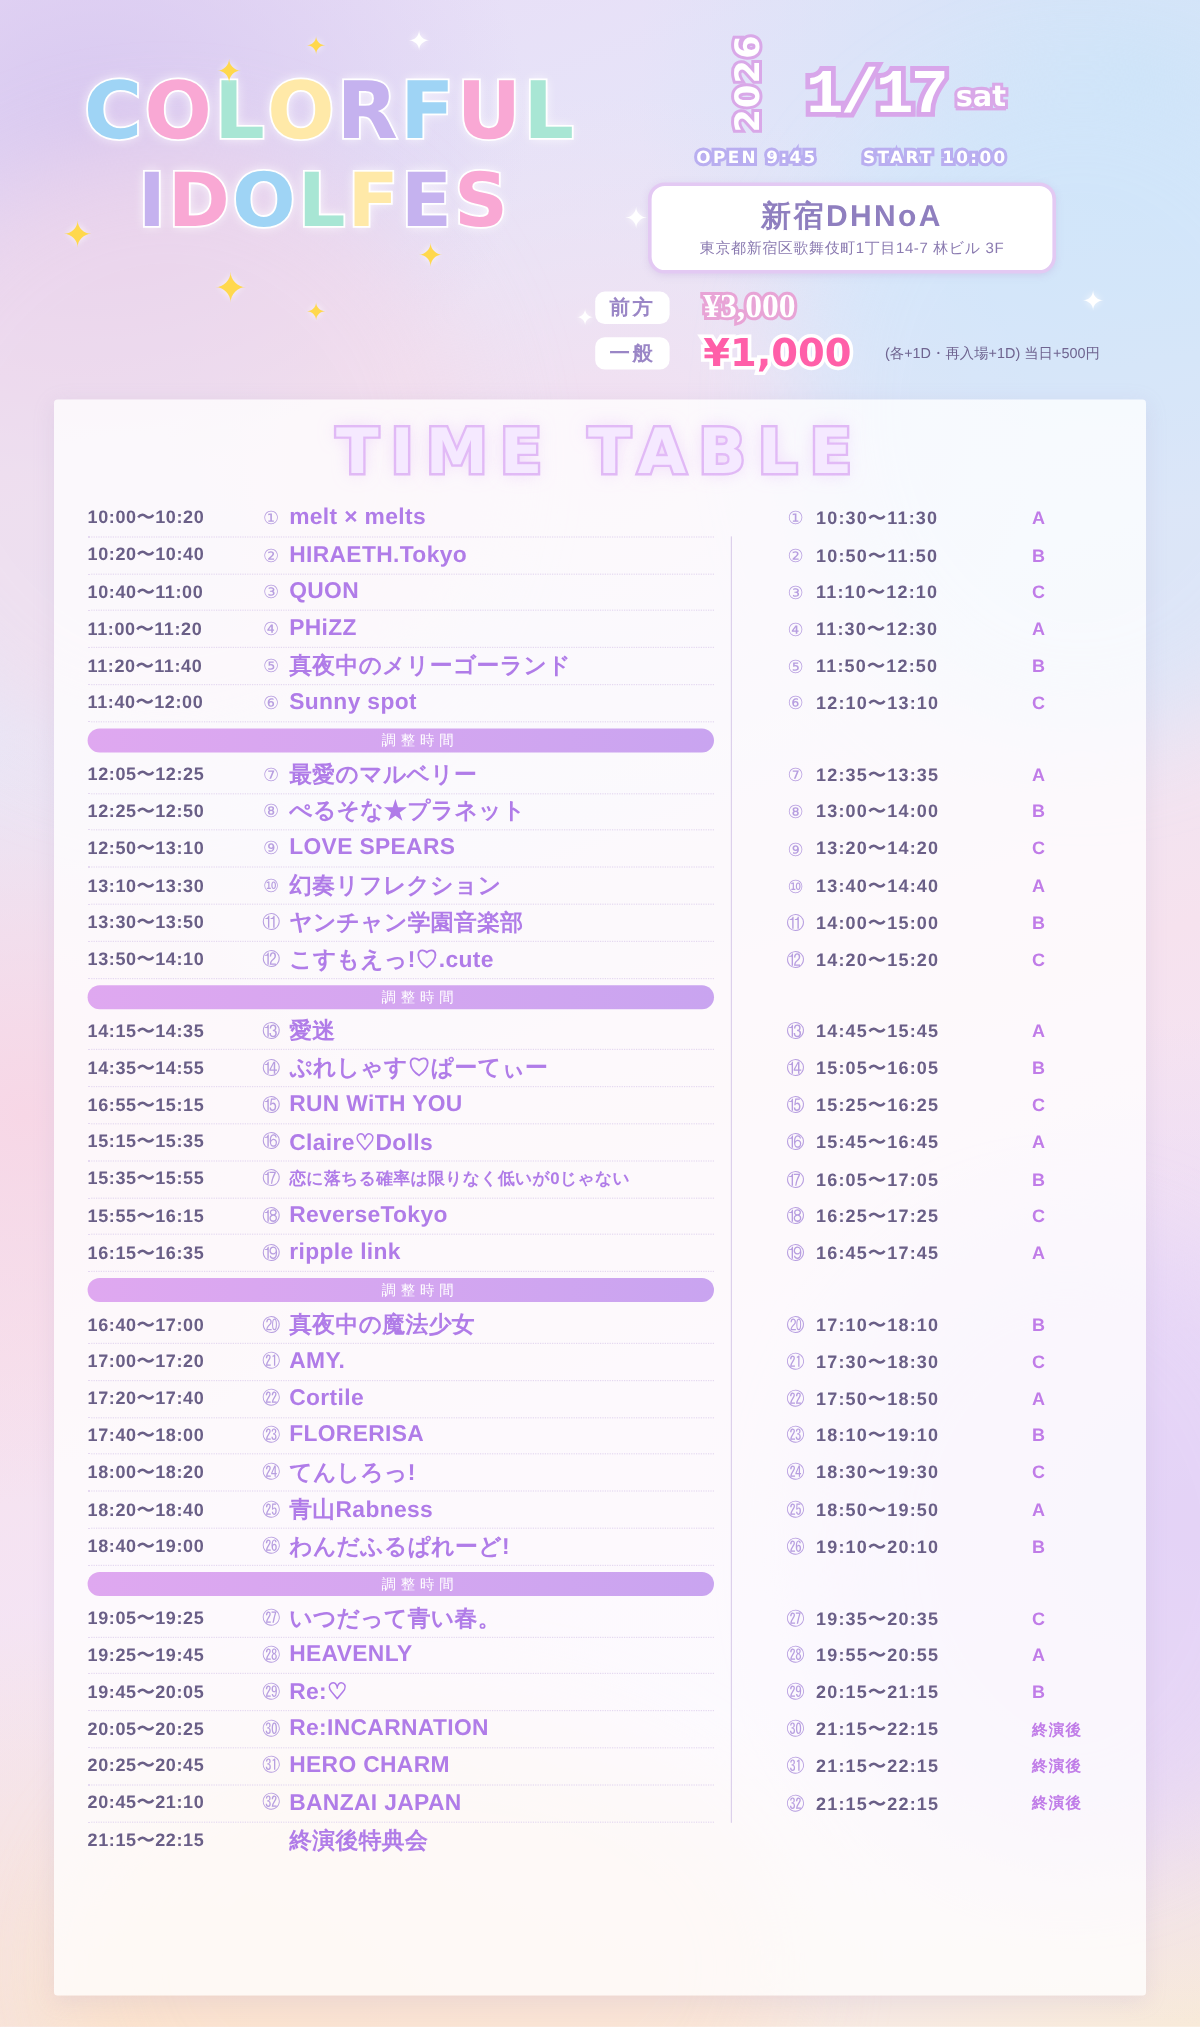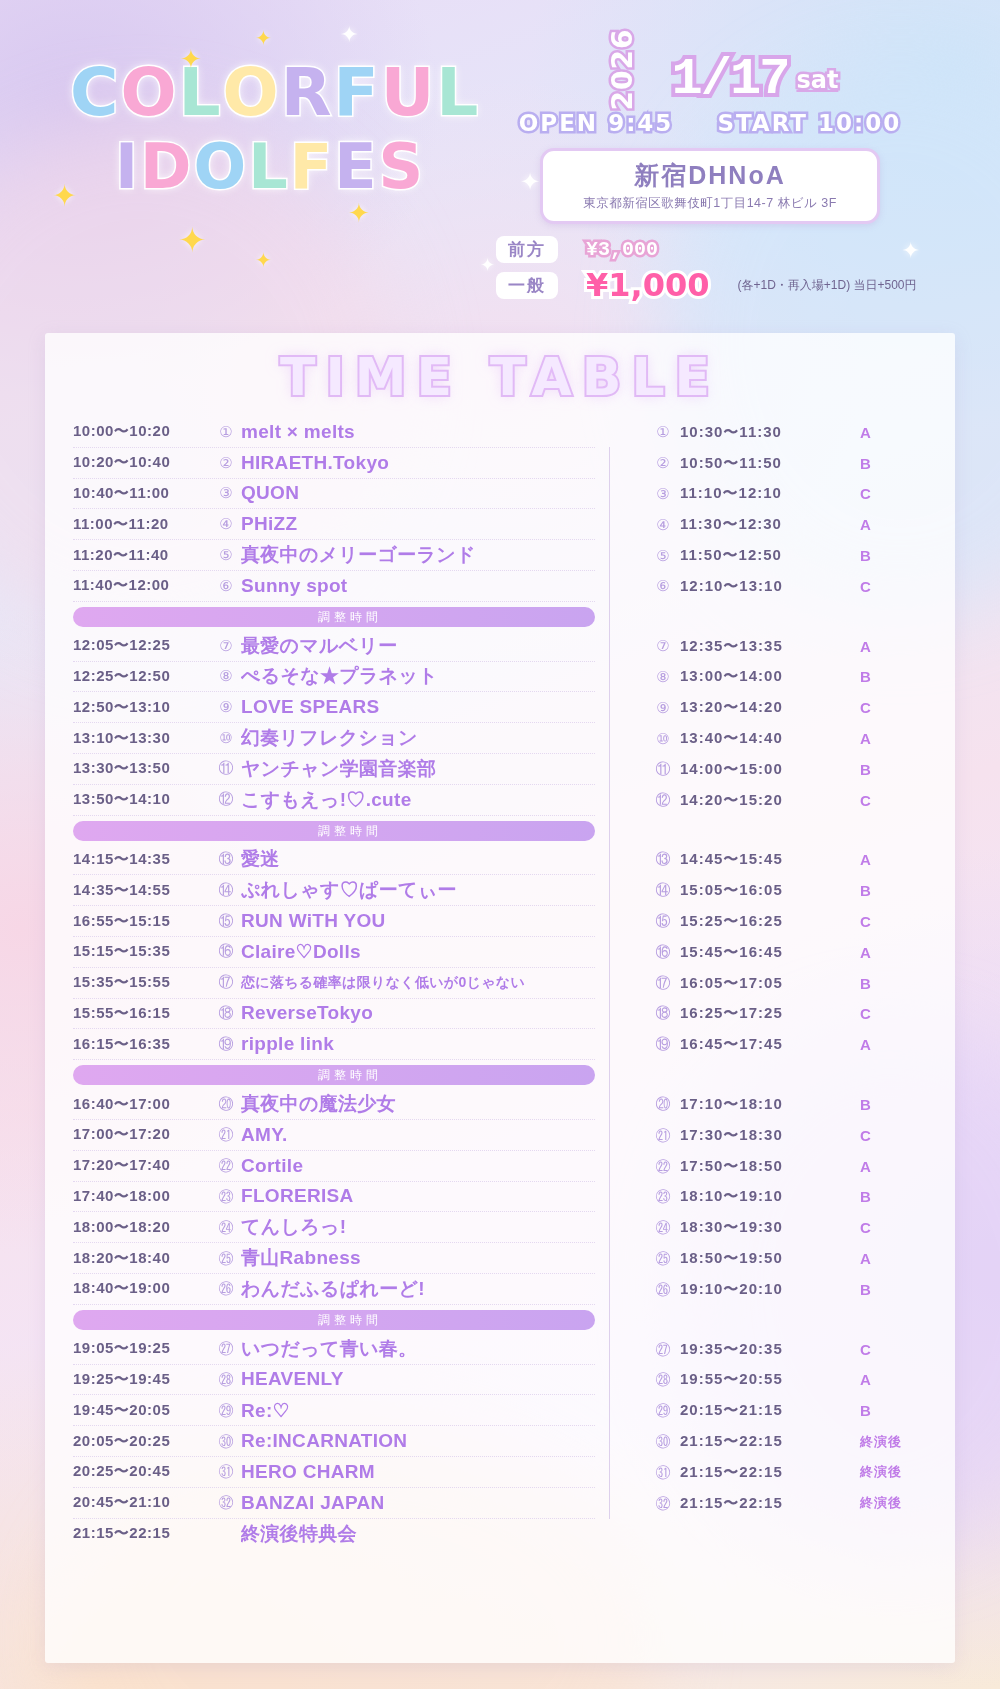--- a/index.html
+++ b/index.html
@@ -89,23 +89,23 @@
   }
   .dow {
     font-family: "DejaVu Sans", sans-serif;
     font-weight: bold; font-size: 24px; color: #ffffff;
     -webkit-text-stroke: 5px #d9a8e8;
     paint-order: stroke fill;
     margin-bottom: 10px;
     text-decoration: underline;
   }
   .times {
-    margin-top: 6px;
+    margin-top: 20px;
     font-family: "DejaVu Sans", sans-serif;
-    font-weight: bold; font-size: 23px; color: #ffffff;
+    font-weight: bold; font-size: 14px; color: #ffffff;
     -webkit-text-stroke: 5px #b9aef0;
     paint-order: stroke fill;
     letter-spacing: 2px;
   }
   .times .gap { display: inline-block; width: 24px; }
 
   .venue {
     margin: 12px auto 0; width: 340px;
     background: #ffffff;
     border: 3px solid #e3c9f3;
@@ -118,22 +118,22 @@
   }
   .venue-addr { font-size: 12.5px; color: #8a7ab0; margin-top: 3px; letter-spacing: .5px; }
 
   .price-block { margin-top: 12px; text-align: left; padding-left: 46px; }
   .price-row { display: flex; align-items: center; gap: 28px; margin-bottom: 3px; }
   .price-tag {
     background: #ffffff; border-radius: 8px; padding: 2px 12px;
     font-size: 17px; color: #9a86c6; font-weight: bold; letter-spacing: 2px;
   }
   .price-val-1 {
-    font-family: Liberation Mono, monospace; font-weight: bold;
-    font-size: 20px; color: #ffffff;
+    font-family: Liberation Serif, serif; font-weight: bold;
+    font-size: 28px; color: #ffffff;
     -webkit-text-stroke: 5px #e8a4d6; paint-order: stroke fill;
   }
   .price-val-2 {
     font-family: "DejaVu Sans", sans-serif; font-weight: bold;
     font-size: 32px; color: #ff5fa8;
     -webkit-text-stroke: 6px #ffffff; paint-order: stroke fill;
   }
   .price-note { font-size: 12px; color: #6f6490; letter-spacing: 0; }
 
   

